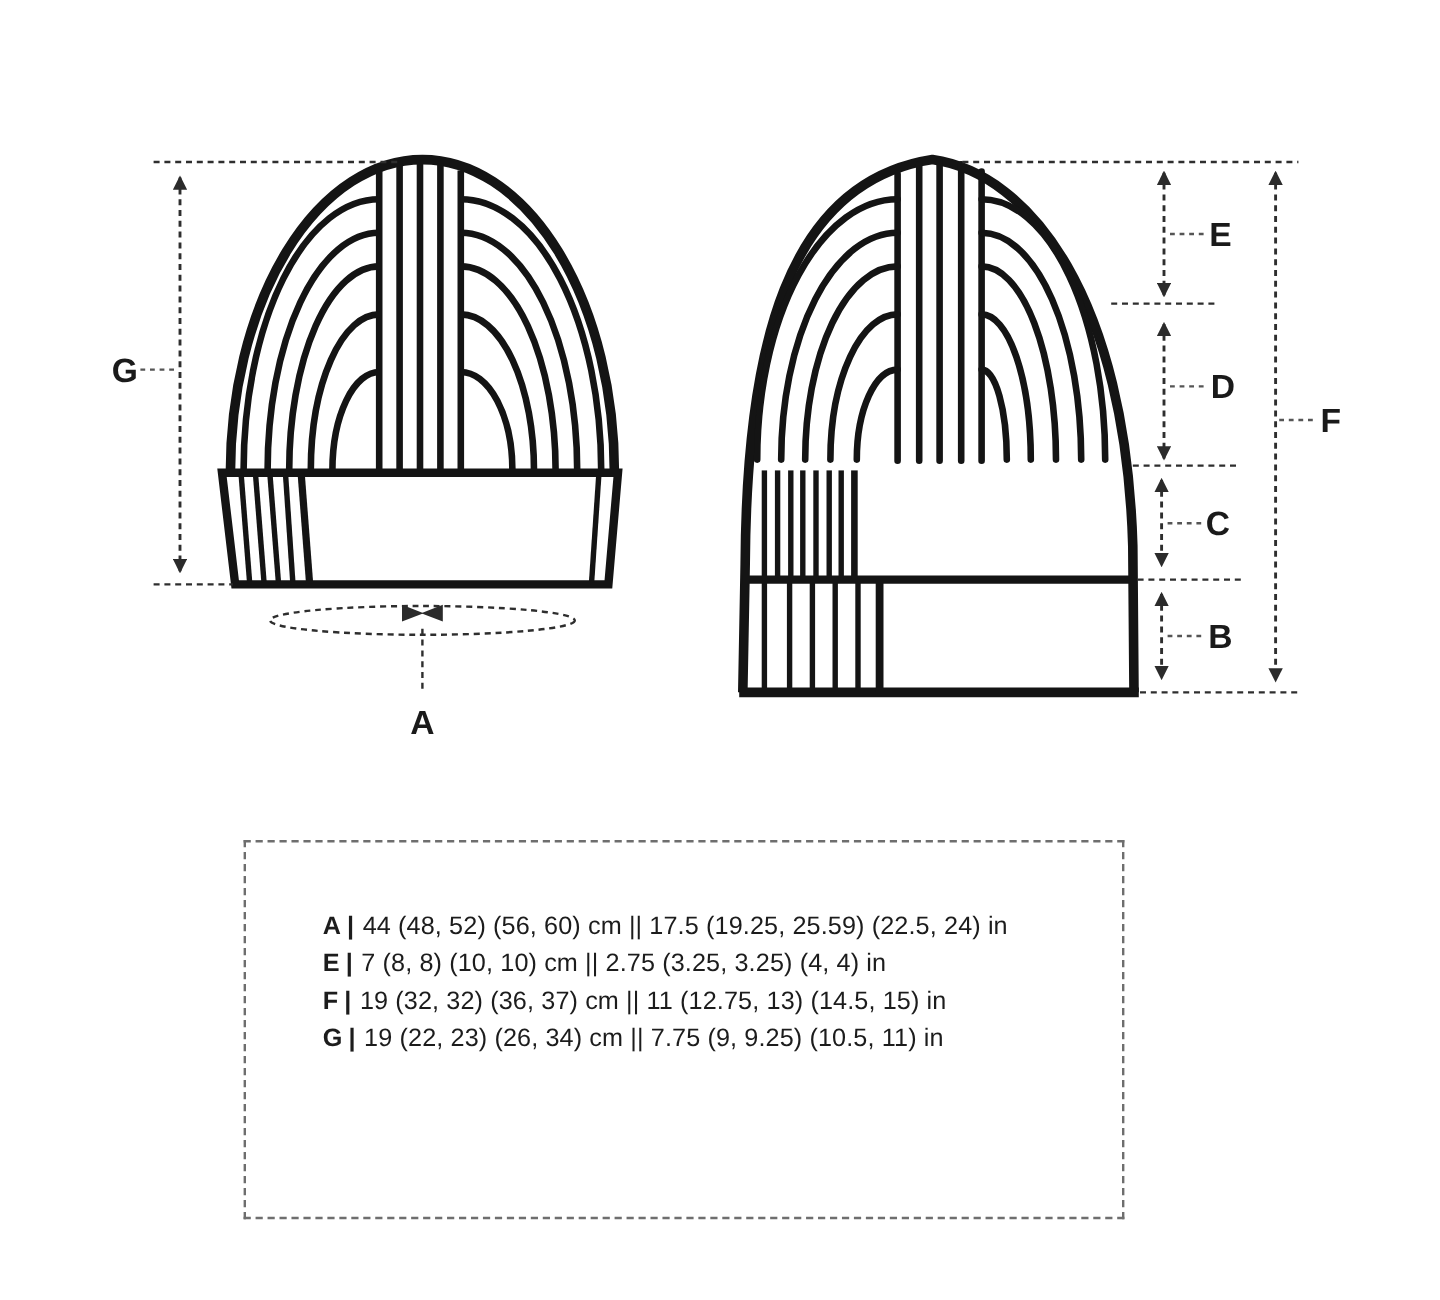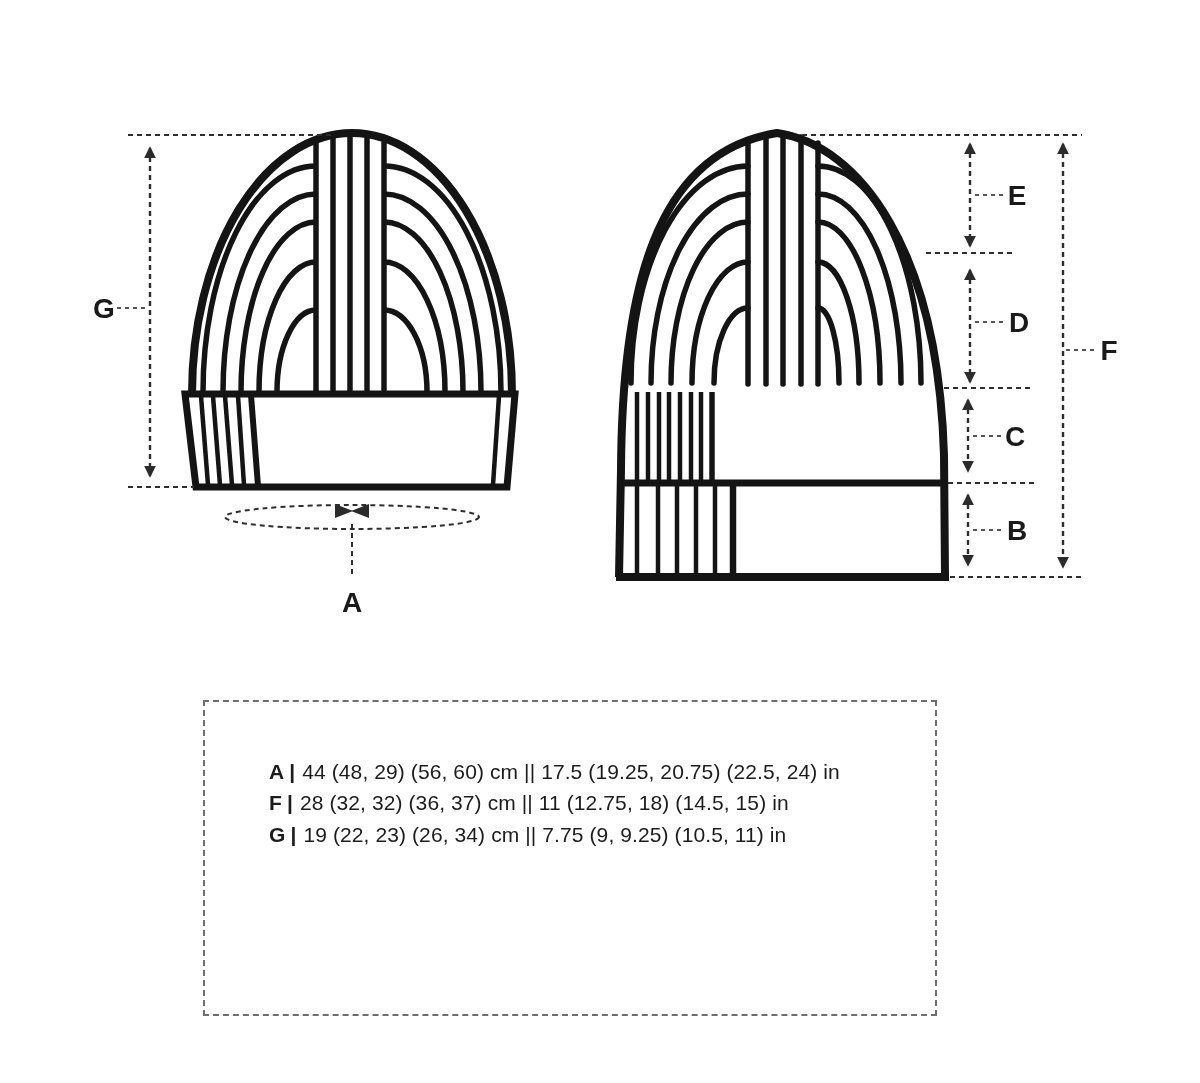--- a/index.html
+++ b/index.html
@@ -172,24 +172,27 @@
       <text class="diagram-label" x="1019" y="332">D</text>
       <text class="diagram-label" x="1015" y="446">C</text>
       <text class="diagram-label" x="1017" y="540">B</text>
       <text class="diagram-label" x="1109" y="360">F</text>
     </g>
   </svg>
 
   <div class="spec-box">
     <div class="spec-rows">
       <div class="spec-row">
-        <span class="spec-key">A</span><span class="spec-sep">|</span><span class="spec-val">44 (48, 29) (56, 60) cm || 17.5 (19.25, 20.75) (22.5, 24) in</span>
+        <span class="spec-key">A</span><span class="spec-sep">|</span><span class="spec-val">44 (48, 52) (56, 60) cm || 17.5 (19.25, 25.59) (22.5, 24) in</span>
       </div>
       <div class="spec-row">
-        <span class="spec-key">F</span><span class="spec-sep">|</span><span class="spec-val">28 (32, 32) (36, 37) cm || 11 (12.75, 18) (14.5, 15) in</span>
+        <span class="spec-key">E</span><span class="spec-sep">|</span><span class="spec-val">7 (8, 8) (10, 10) cm || 2.75 (3.25, 3.25) (4, 4) in</span>
+      </div>
+      <div class="spec-row">
+        <span class="spec-key">F</span><span class="spec-sep">|</span><span class="spec-val">19 (32, 32) (36, 37) cm || 11 (12.75, 13) (14.5, 15) in</span>
       </div>
       <div class="spec-row">
         <span class="spec-key">G</span><span class="spec-sep">|</span><span class="spec-val">19 (22, 23) (26, 34) cm || 7.75 (9, 9.25) (10.5, 11) in</span>
       </div>
     </div>
   </div>
 
 </div>
 
 </body></html>

